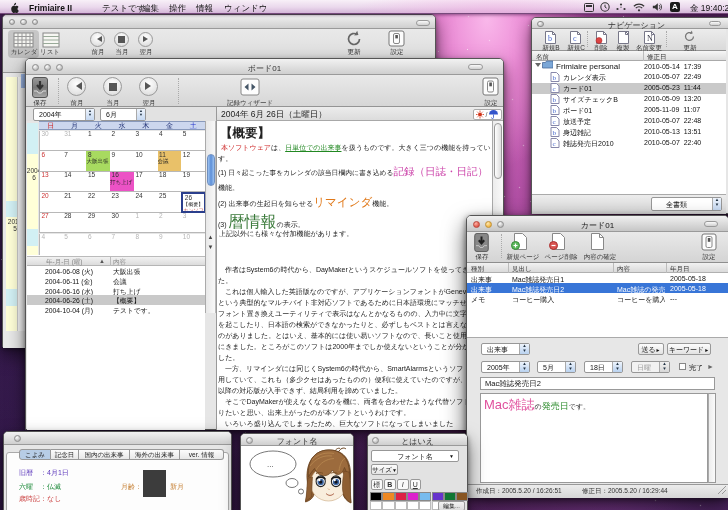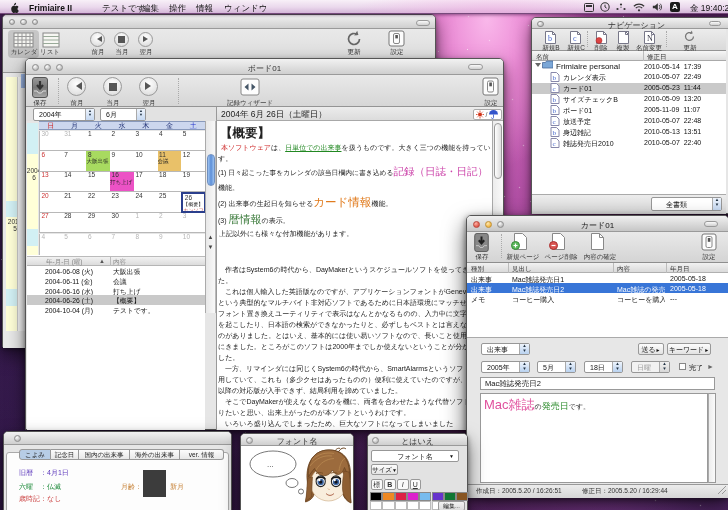--- a/index.html
+++ b/index.html
@@ -320,22 +320,22 @@
       <div class="abs" style="left:87px;top:247.2px;font-size:6.8px;color:#111;">テストです。</div>
     </div>
 
   <div class="abs" style="left:190px;top:61.5px;width:287px;height:309px;background:#fff;border-left:1px solid #999;"></div>
   <div id="btext" class="abs" style="left:191px;top:61.5px;width:276px;height:309px;overflow:hidden;">
       <div class="abs" style="left:3px;top:4.5px;font-size:7px;white-space:nowrap;color:#222;"><b style="font-size:12.5px;">【概要】</b></div>
       <div class="abs" style="left:4px;top:22px;font-size:7px;white-space:nowrap;color:#222;"><span style="color:#c22;">本ソフトウェア</span>は、<span style="color:#282;text-decoration:underline;">日単位での出来事</span>を扱うものです。大きく三つの機能を持っていま</div>
       <div class="abs" style="left:1px;top:33.5px;font-size:7px;white-space:nowrap;color:#222;">す。</div>
       <div class="abs" style="left:1px;top:44px;font-size:6.8px;white-space:nowrap;color:#222;">(1) 日々起こった事をカレンダの該当日欄内に書き込める<span style="font-size:10.5px;color:#cc44aa;">記録（日誌・日記）</span></div>
       <div class="abs" style="left:1px;top:62.5px;font-size:7px;white-space:nowrap;color:#222;">機能。</div>
-      <div class="abs" style="left:1px;top:74px;font-size:7px;white-space:nowrap;color:#222;">(2) 出来事の生起日を知らせる<span style="font-size:11.5px;color:#e07818;">カード情報</span>機能。</div>
-      <div class="abs" style="left:1px;top:91.5px;font-size:7px;white-space:nowrap;color:#222;">(3) <span style="font-size:11px;color:#3a7a3a;font-family:'Liberation Serif',serif;">暦情報</span>の表示。</div>
+      <div class="abs" style="left:1px;top:74px;font-size:7px;white-space:nowrap;color:#222;">(2) 出来事の生起日を知らせる<span style="font-size:11.5px;color:#e07818;">リマインダ</span>機能。</div>
+      <div class="abs" style="left:1px;top:91.5px;font-size:7px;white-space:nowrap;color:#222;">(3) <span style="font-size:16px;color:#3a7a3a;font-family:'Liberation Serif',serif;">暦情報</span>の表示。</div>
       <div class="abs" style="left:2px;top:108px;font-size:7px;white-space:nowrap;color:#222;">上記以外にも様々な付加機能があります。</div>
       <div class="abs" style="left:1px;top:144.5px;font-size:7px;white-space:nowrap;color:#222;">　作者はSystem6の時代から、DayMakerというスケジュールソフトを使ってきまし</div>
       <div class="abs" style="left:1px;top:155.5px;font-size:7px;white-space:nowrap;color:#222;">た。</div>
       <div class="abs" style="left:1px;top:166.5px;font-size:7px;white-space:nowrap;color:#222;">　これは個人輸入した英語版なのですが、アプリケーションフォントがGeneva固定</div>
       <div class="abs" style="left:1px;top:177.5px;font-size:7px;white-space:nowrap;color:#222;">という典型的なマルチバイト非対応ソフトであるために日本語環境にマッチせず、</div>
       <div class="abs" style="left:1px;top:188.5px;font-size:7px;white-space:nowrap;color:#222;">フォント置き換えユーティリティで表示はなんとかなるものの、入力中に文字化け</div>
       <div class="abs" style="left:1px;top:199.5px;font-size:7px;white-space:nowrap;color:#222;">を起こしたり、日本語の検索ができなかったりと、必ずしもベストとは言えないも</div>
       <div class="abs" style="left:1px;top:210.5px;font-size:7px;white-space:nowrap;color:#222;">のがありました。とはいえ、基本的には使い易いソフトなので、長いこと使用し</div>
       <div class="abs" style="left:1px;top:221.5px;font-size:7px;white-space:nowrap;color:#222;">にきました。ところがこのソフトは2000年までしか使えないということが分かりま</div>
       <div class="abs" style="left:1px;top:232.5px;font-size:7px;white-space:nowrap;color:#222;">した。</div>

